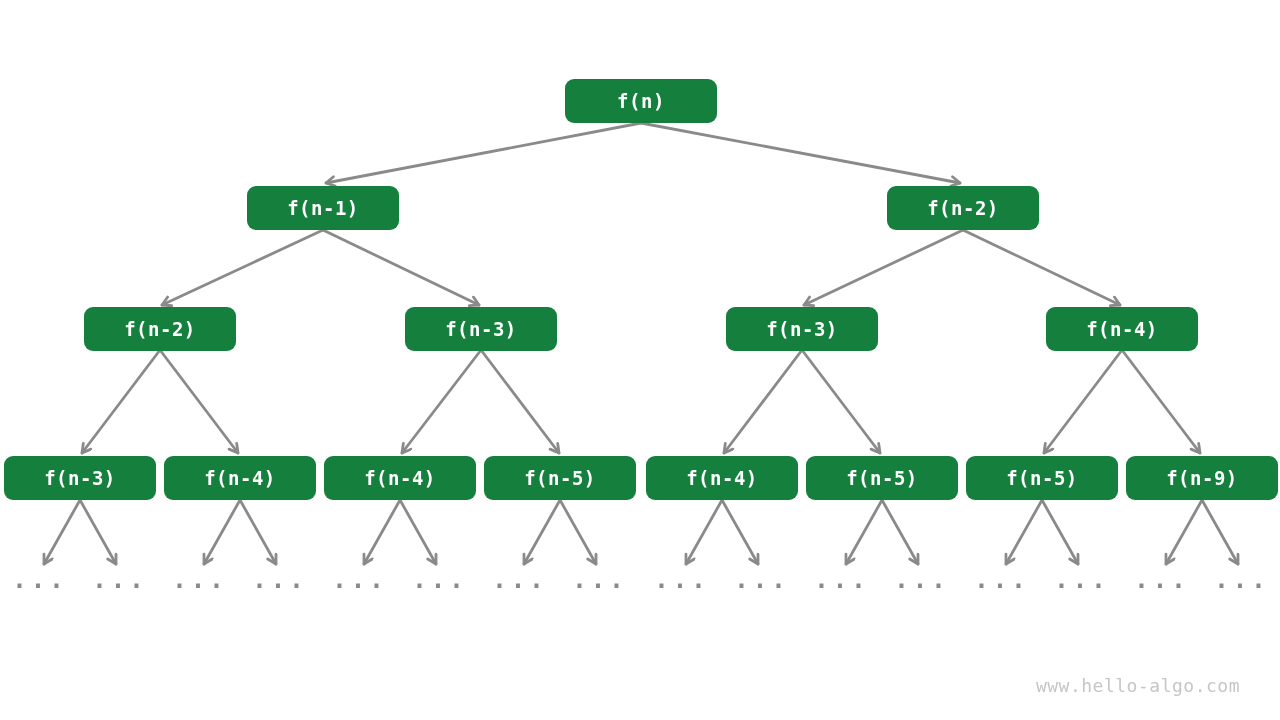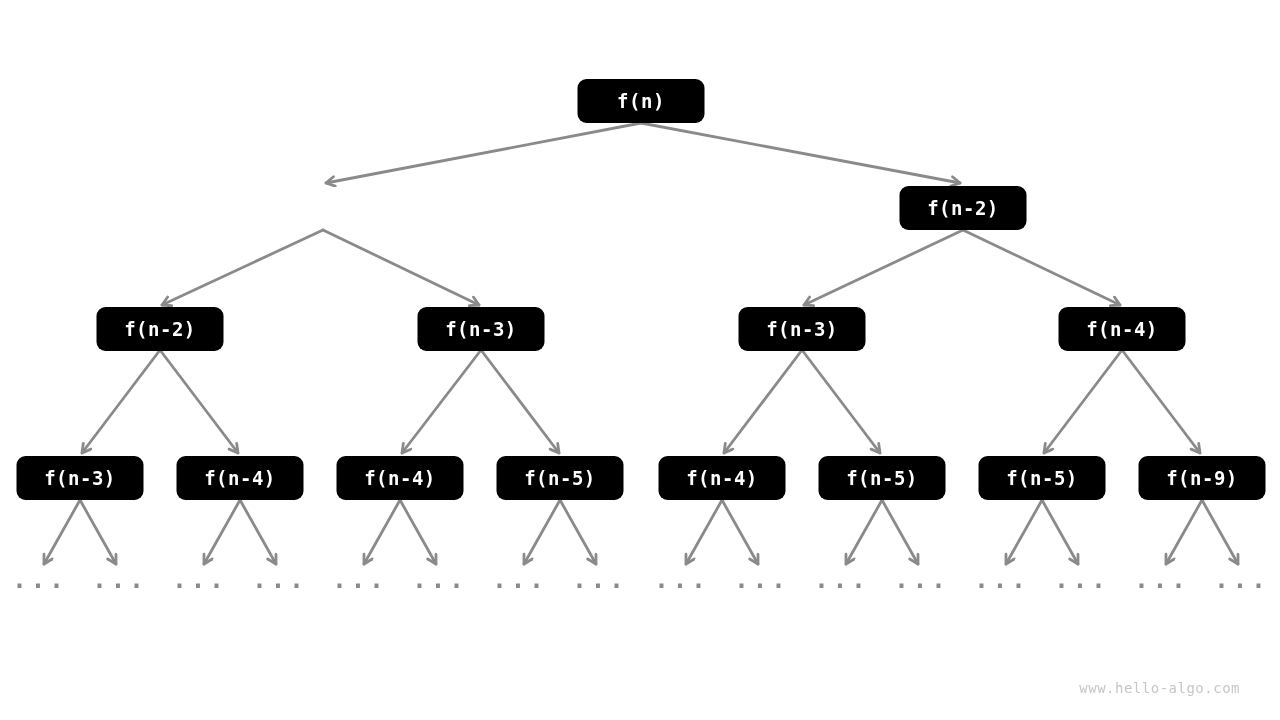--- a/index.html
+++ b/index.html
@@ -20,24 +20,24 @@
   svg.edges {
     position: absolute;
     left: 0;
     top: 0;
     width: 1280px;
     height: 720px;
     pointer-events: none;
   }
   .node {
     position: absolute;
-    width: 127px;
+    width: 152px;
     height: 44px;
     transform: translate(-50%, -50%);
-    background: #000000;
+    background: #15803d;
     border-radius: 9px;
     color: #ffffff;
     font-family: "DejaVu Sans Mono", "Liberation Mono", monospace;
     font-size: 19px;
     font-weight: bold;
     display: flex;
     align-items: center;
     justify-content: center;
     letter-spacing: 0.5px;
     white-space: nowrap;
@@ -55,21 +55,21 @@
     height: 10px;
     white-space: nowrap;
     z-index: 2;
   }
   .watermark {
     position: absolute;
     right: 40px;
     bottom: 24px;
     color: #c6c6c6;
     font-family: "DejaVu Sans Mono", "Liberation Mono", monospace;
-    font-size: 14px;
+    font-size: 18px;
     letter-spacing: 0.5px;
   }
 </style>
 </head>
 <body>
 
 <div class="stage">
 
   <svg class="edges" viewBox="0 0 1280 720">
     <defs>
@@ -110,20 +110,21 @@
       <line x1="882" y1="500" x2="918" y2="564" marker-end="url(#ah)"></line>
       <line x1="1042" y1="500" x2="1006" y2="564" marker-end="url(#ah)"></line>
       <line x1="1042" y1="500" x2="1078" y2="564" marker-end="url(#ah)"></line>
       <line x1="1202" y1="500" x2="1166" y2="564" marker-end="url(#ah)"></line>
       <line x1="1202" y1="500" x2="1238" y2="564" marker-end="url(#ah)"></line>
     </g>
   </svg>
 
   <div class="node" style="left:641px; top:101px">f(n)</div>
 
+  <div class="node" style="left:323px; top:208px">f(n-1)</div>
   <div class="node" style="left:963px; top:208px">f(n-2)</div>
 
   <div class="node" style="left:160px; top:329px">f(n-2)</div>
   <div class="node" style="left:481px; top:329px">f(n-3)</div>
   <div class="node" style="left:802px; top:329px">f(n-3)</div>
   <div class="node" style="left:1122px; top:329px">f(n-4)</div>
 
   <div class="node" style="left:80px; top:478px">f(n-3)</div>
   <div class="node" style="left:240px; top:478px">f(n-4)</div>
   <div class="node" style="left:400px; top:478px">f(n-4)</div>

